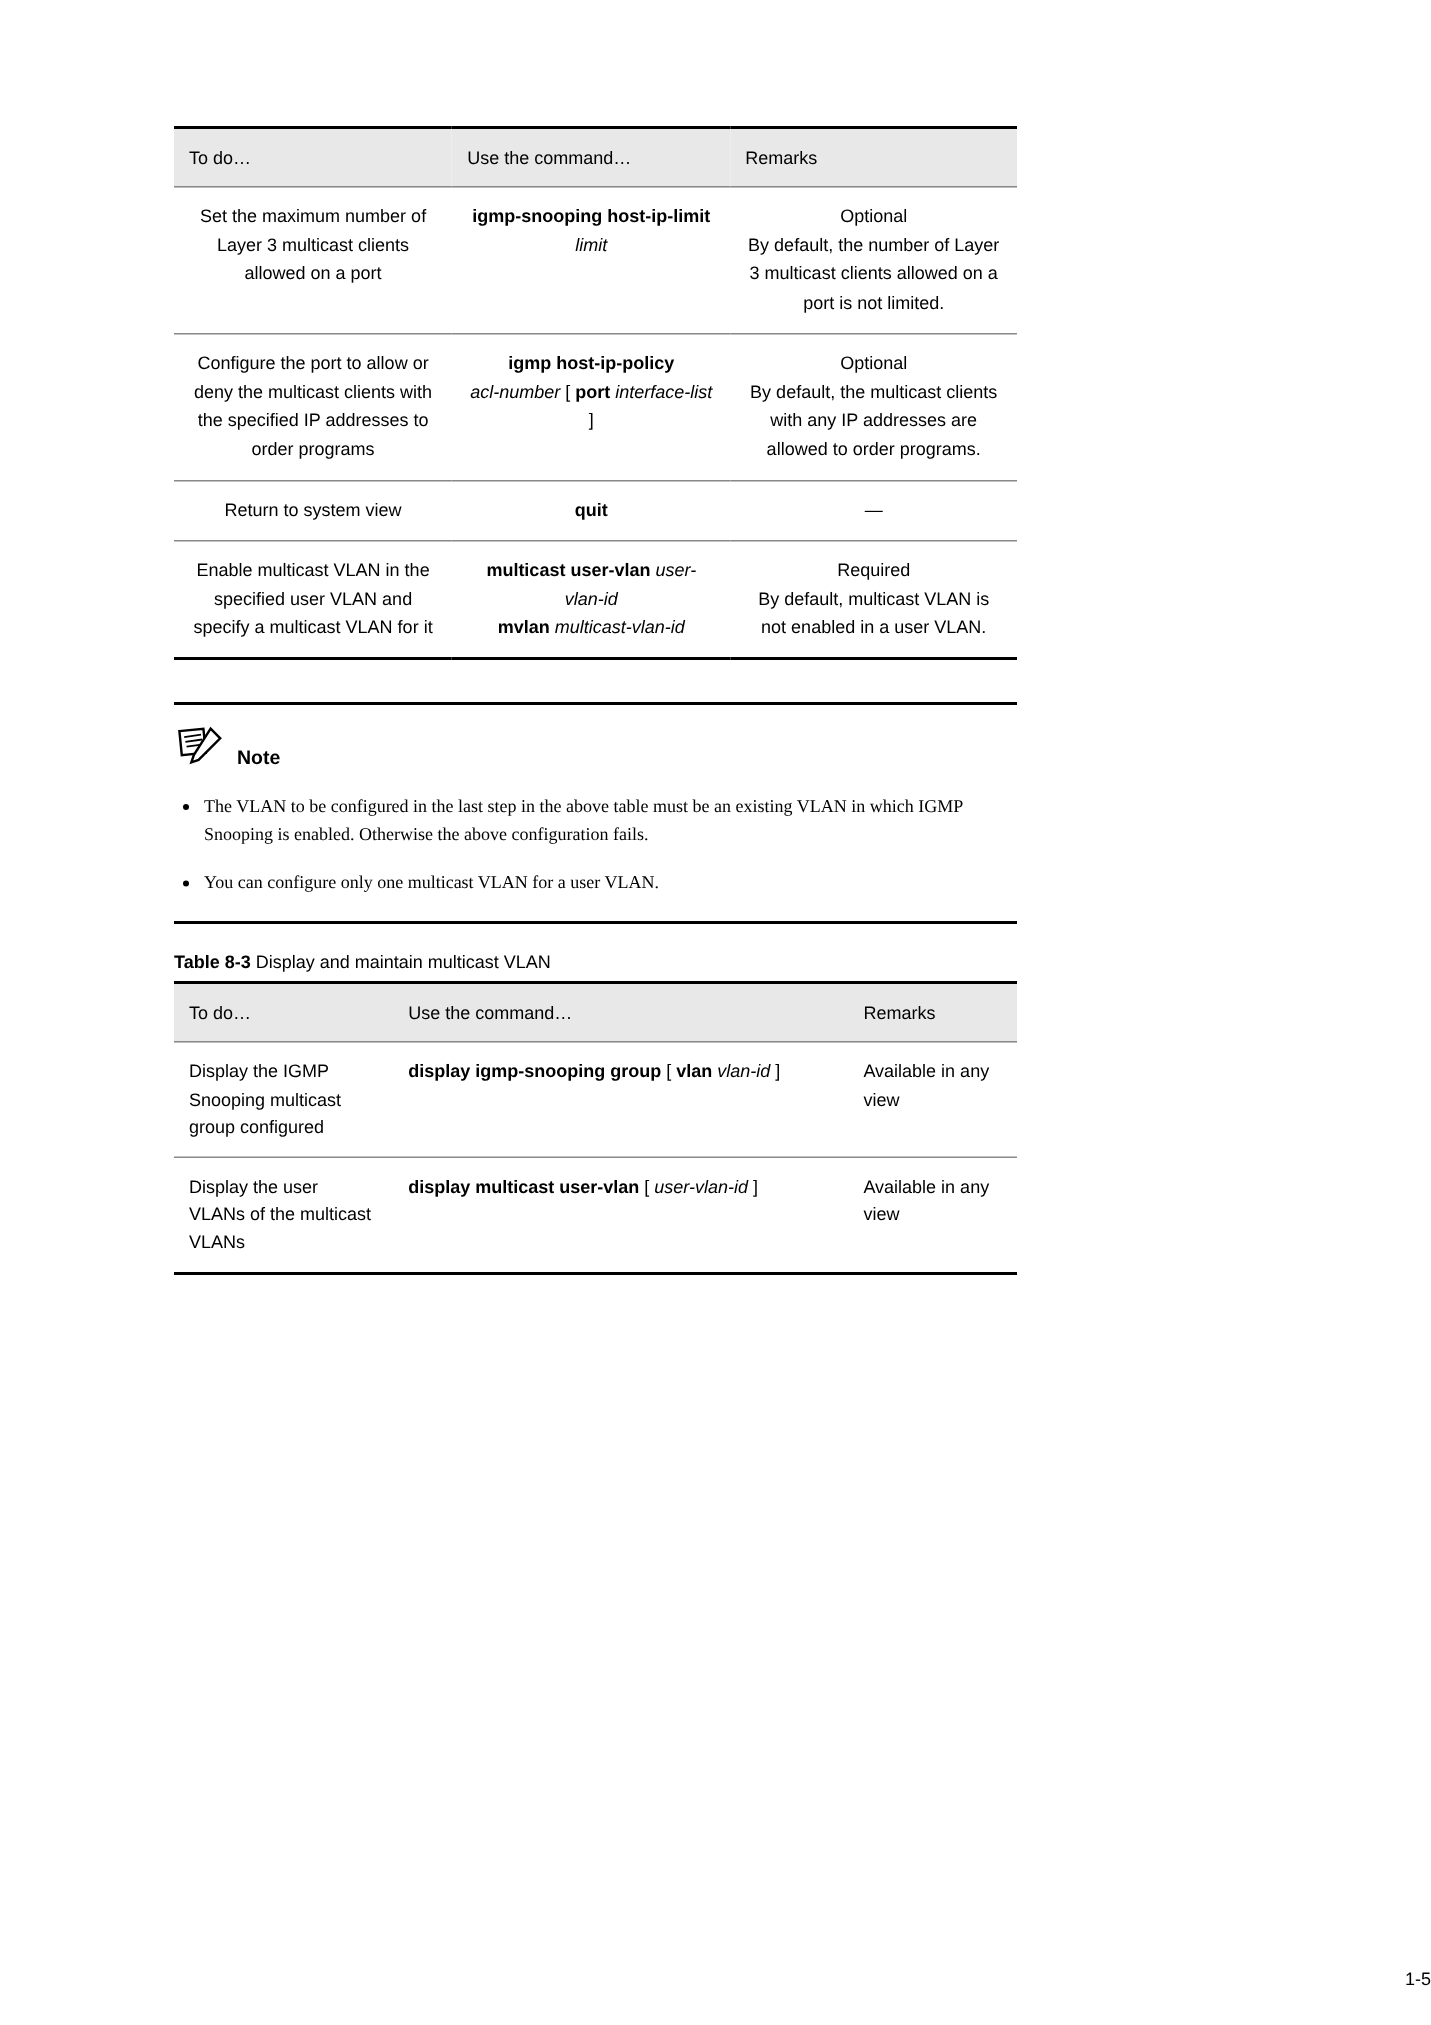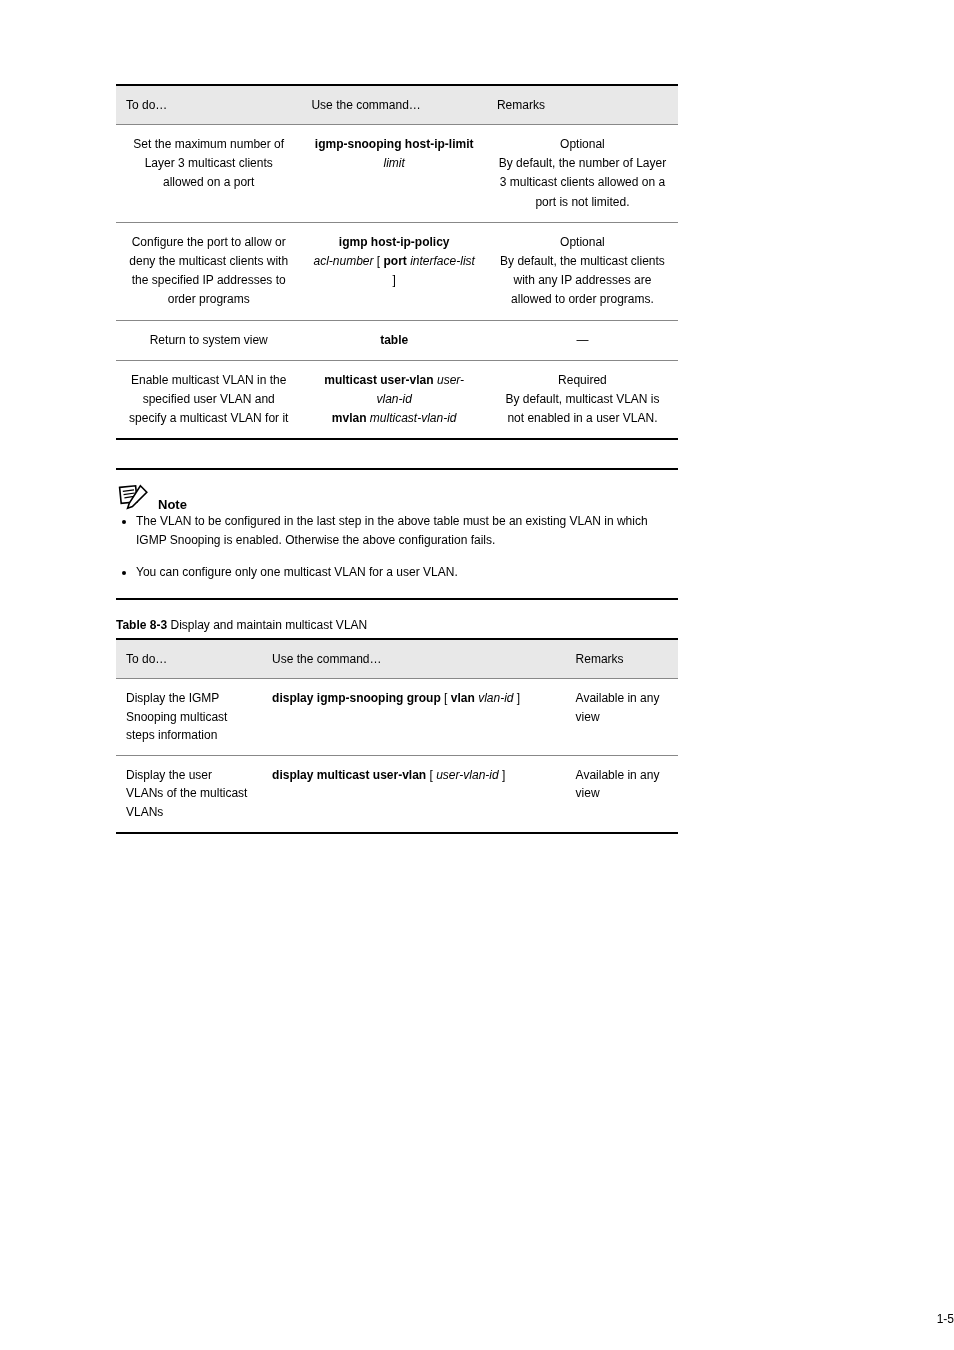--- a/index.html
+++ b/index.html
@@ -51,36 +51,38 @@
   .note-block {
     margin-top: 28px;
     border-top: 2px solid #000;
     border-bottom: 2px solid #000;
     padding: 14px 0 14px 0;
   }
   .note-head {
     display: flex;
     align-items: flex-end;
     gap: 8px;
+    margin-bottom: 16px;
     margin-left: 2px;
   }
   .note-head .icon {
     width: 32px;
     height: 28px;
     display: inline-block;
   }
   .note-head .label {
     font-size: 13px;
     font-weight: bold;
   }
   ul.note-list {
     list-style-type: disc;
     margin: 0 0 0 20px;
     padding: 0;
     font-size: 12px;
+    font-family: Liberation Serif, serif;
   }
   ul.note-list li {
     margin-bottom: 14px;
     line-height: 1.55;
   }
   ul.note-list li:last-child { margin-bottom: 2px; }
 
   
   h2.sec {
     font-size: 20px;
@@ -175,21 +177,21 @@
           <div>
             <span class="ital">acl-number</span><span> [ </span><span class="bold">port</span> <span class="ital">interface-list</span><span> ]</span>
           </div>
         </td>
         <td style="white-space:pre-line;">Optional
 By default, the multicast clients with any IP addresses are allowed to order programs.</td>
       </tr>
 
       <tr>
         <td>Return to system view</td>
-        <td><span class="bold">table</span></td>
+        <td><span class="bold">quit</span></td>
         <td>—</td>
       </tr>
 
       <tr class="lastrow">
         <td>Enable multicast VLAN in the specified user VLAN and specify a multicast VLAN for it</td>
         <td>
           <div>
             <span class="bold">multicast user-vlan</span><span class="ital"> user-vlan-id</span>
           </div>
           <div>
@@ -238,21 +240,21 @@
     <thead>
       <tr>
         <th>To do…</th>
         <th>Use the command…</th>
         <th>Remarks</th>
       </tr>
     </thead>
     <tbody>
 
       <tr>
-        <td>Display the IGMP Snooping multicast steps information</td>
+        <td>Display the IGMP Snooping multicast group configured</td>
         <td>
           <span class="bold">display igmp-snooping group</span><span> [ </span><span class="bold">vlan</span><span class="ital"> vlan-id</span><span> ]</span>
         </td>
         <td>Available in any view</td>
       </tr>
 
 
       <tr>
         <td>Display the user VLANs of the multicast VLANs</td>
         <td>

